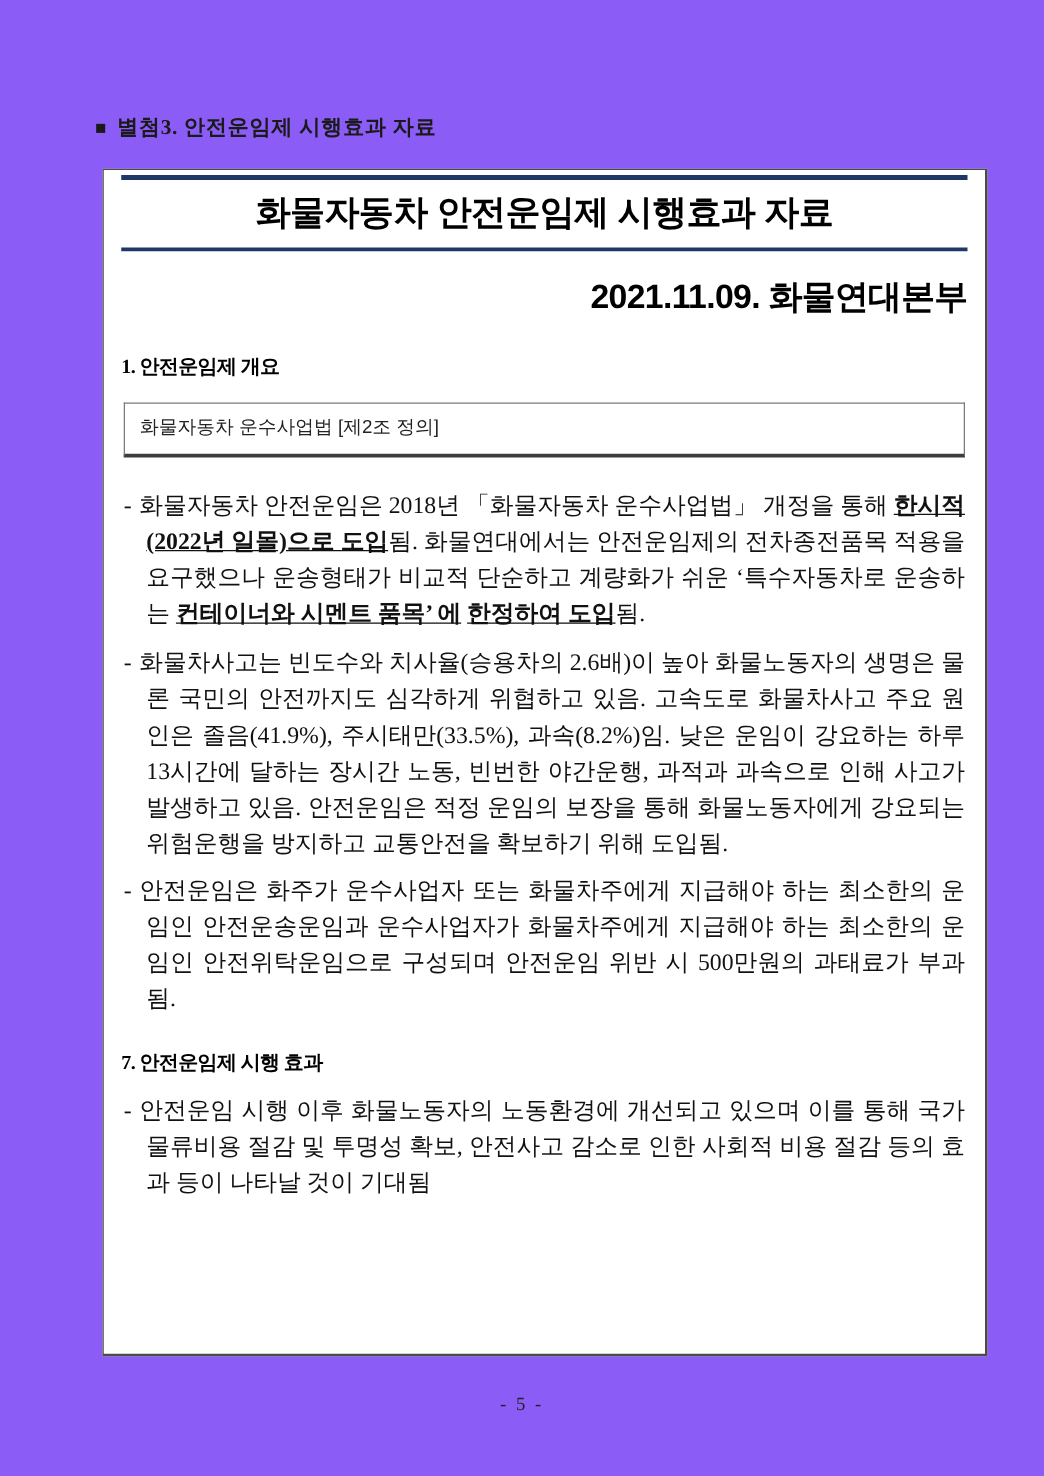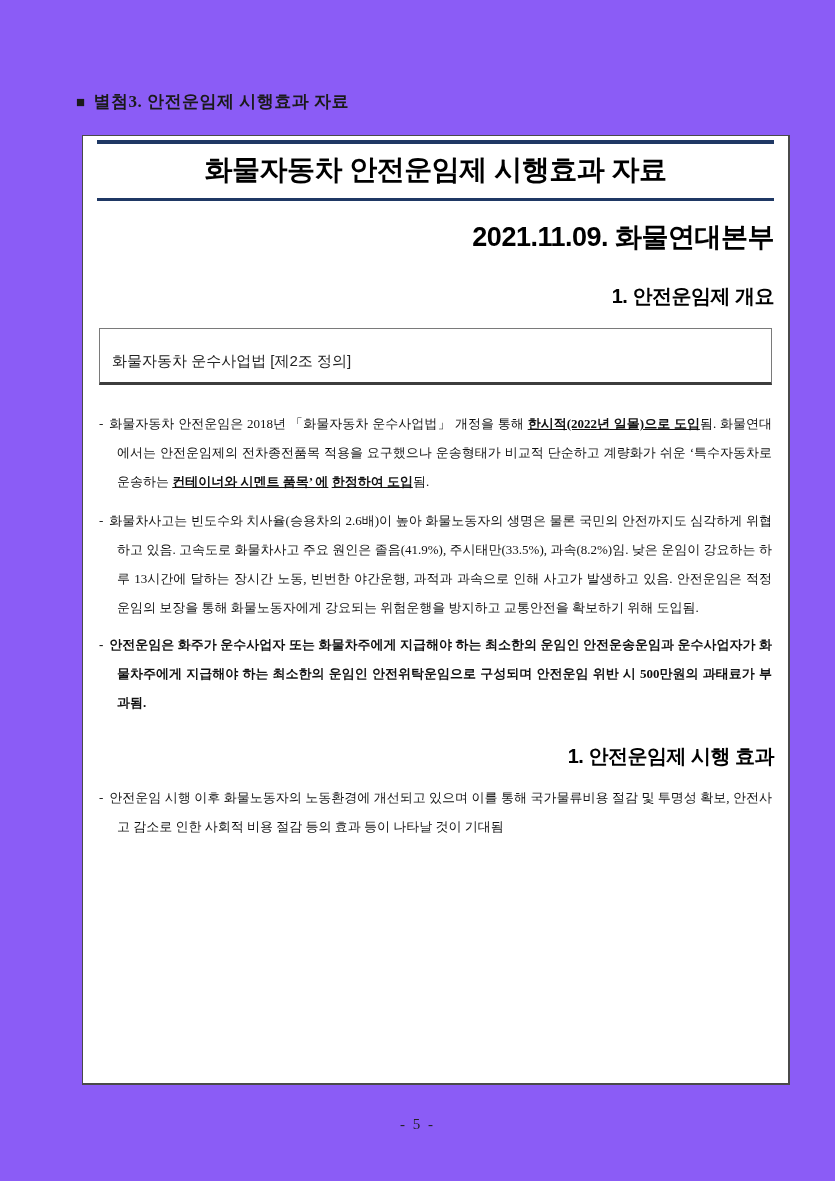--- a/index.html
+++ b/index.html
@@ -31,39 +31,39 @@
     text-align:center; font-family:"Liberation Sans","DejaVu Sans",sans-serif;
     font-weight:bold; font-size:28px; color:#000; letter-spacing:-0.5px;
   }
   .dateline {
     margin-top:18px; text-align:right;
     font-family:"Liberation Sans","DejaVu Sans",sans-serif;
     font-weight:bold; font-size:27px; color:#000; letter-spacing:-0.5px;
   }
   .section-heading {
     margin-top:28px;
-    font-family:Liberation Sans, sans-serif;
-    font-weight:bold; font-size:20px; color:#000; letter-spacing:-0.5px;text-align:right;
+    font-family:Liberation Serif, serif;
+    font-weight:bold; font-size:16px; color:#000; letter-spacing:-0.5px;
   }
   .law-box {
     margin:18px 2px 0;
     border:1px solid #7a7a7a; border-bottom:3px solid #3d3d3d;
-    padding:18px 12px 8px;
+    padding:5px 12px 8px;
     font-family:"Liberation Sans","DejaVu Sans",sans-serif;
     font-size:15px; line-height:27px; color:#222;
   }
   .law-box .seg-i { font-family:"Liberation Serif","DejaVu Serif",serif; }
   .bullet {
     margin:10px 2px 0; padding-left:18px; text-indent:-18px;
-    font-size:13px; line-height:29px; text-align:justify; color:#111;
+    font-size:19px; line-height:29px; text-align:justify; color:#111;
   }
   .bullet .marker { padding-right:6px; }
   .mt-first { margin-top:24px; }
   .mt-lg { margin-top:20px; }
-  .mt-sm { margin-top:8px;font-weight:bold; }
+  .mt-sm { margin-top:8px; }
   .mt-s2 { margin-top:13px; }
   .section-heading.s2 { margin-top:26px; }
   .seg-b { font-weight:bold; }
   .seg-u { text-decoration:underline; }
   .seg-i { font-style:italic; }
   .footer {
     position:absolute; left:0; top:1116px; width:835px;
     text-align:center; font-size:15px; letter-spacing:2px; color:#222;
   }
 </style>
@@ -96,21 +96,21 @@
 
     <div class="bullet">
       <span class="marker">-</span><span><span>화물차사고는 빈도수와 치사율(승용차의 2.6배)이 높아 화물노동자의 생명은 물론 국민의 안전까지도 심각하게 위협하고 있음. 고속도로 화물차사고 주요 원인은 졸음(41.9%), 주시태만(33.5%), 과속(8.2%)임. 낮은 운임이 강요하는 하루 13시간에 달하는 장시간 노동, 빈번한 야간운행, 과적과 과속으로 인해 사고가 발생하고 있음. 안전운임은 적정 운임의 보장을 통해 화물노동자에게 강요되는 위험운행을 방지하고 교통안전을 확보하기 위해 도입됨.</span></span>
     </div>
 
 
     <div class="bullet mt-sm">
       <span class="marker">-</span><span><span>안전운임은 화주가 운수사업자 또는 화물차주에게 지급해야 하는 최소한의 운임인 안전운송운임과 운수사업자가 화물차주에게 지급해야 하는 최소한의 운임인 안전위탁운임으로 구성되며 안전운임 위반 시 500만원의 과태료가 부과됨.</span></span>
     </div>
 
-    <h2 class="section-heading s2">1. 안전운임제 시행 효과</h2>
+    <h2 class="section-heading s2">7. 안전운임제 시행 효과</h2>
 
     <div class="bullet mt-s2">
       <span class="marker">-</span><span><span>안전운임 시행 이후 화물노동자의 노동환경에 개선되고 있으며 이를 통해 국가물류비용 절감 및 투명성 확보, 안전사고 감소로 인한 사회적 비용 절감 등의 효과 등이 나타날 것이 기대됨</span></span>
     </div>
 
   </div>
 
   <div class="footer">- 5 -</div>
 
 </div>

